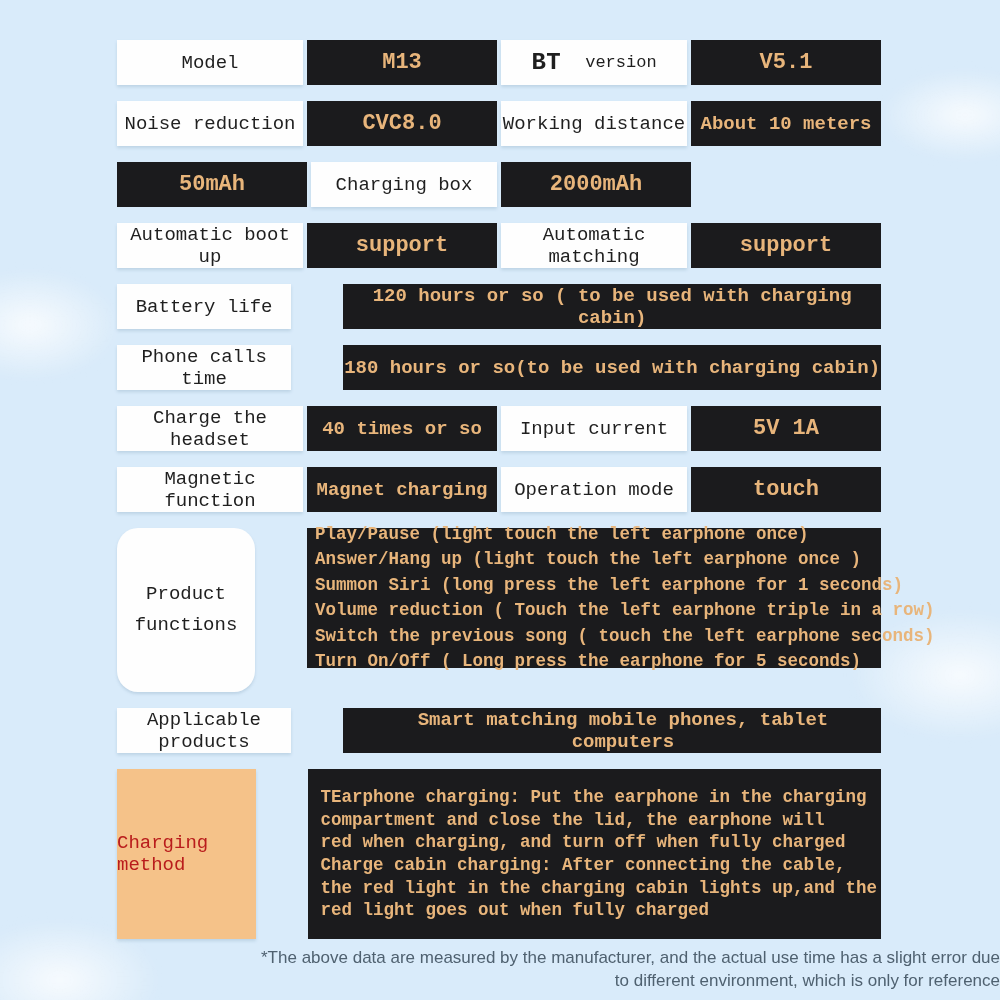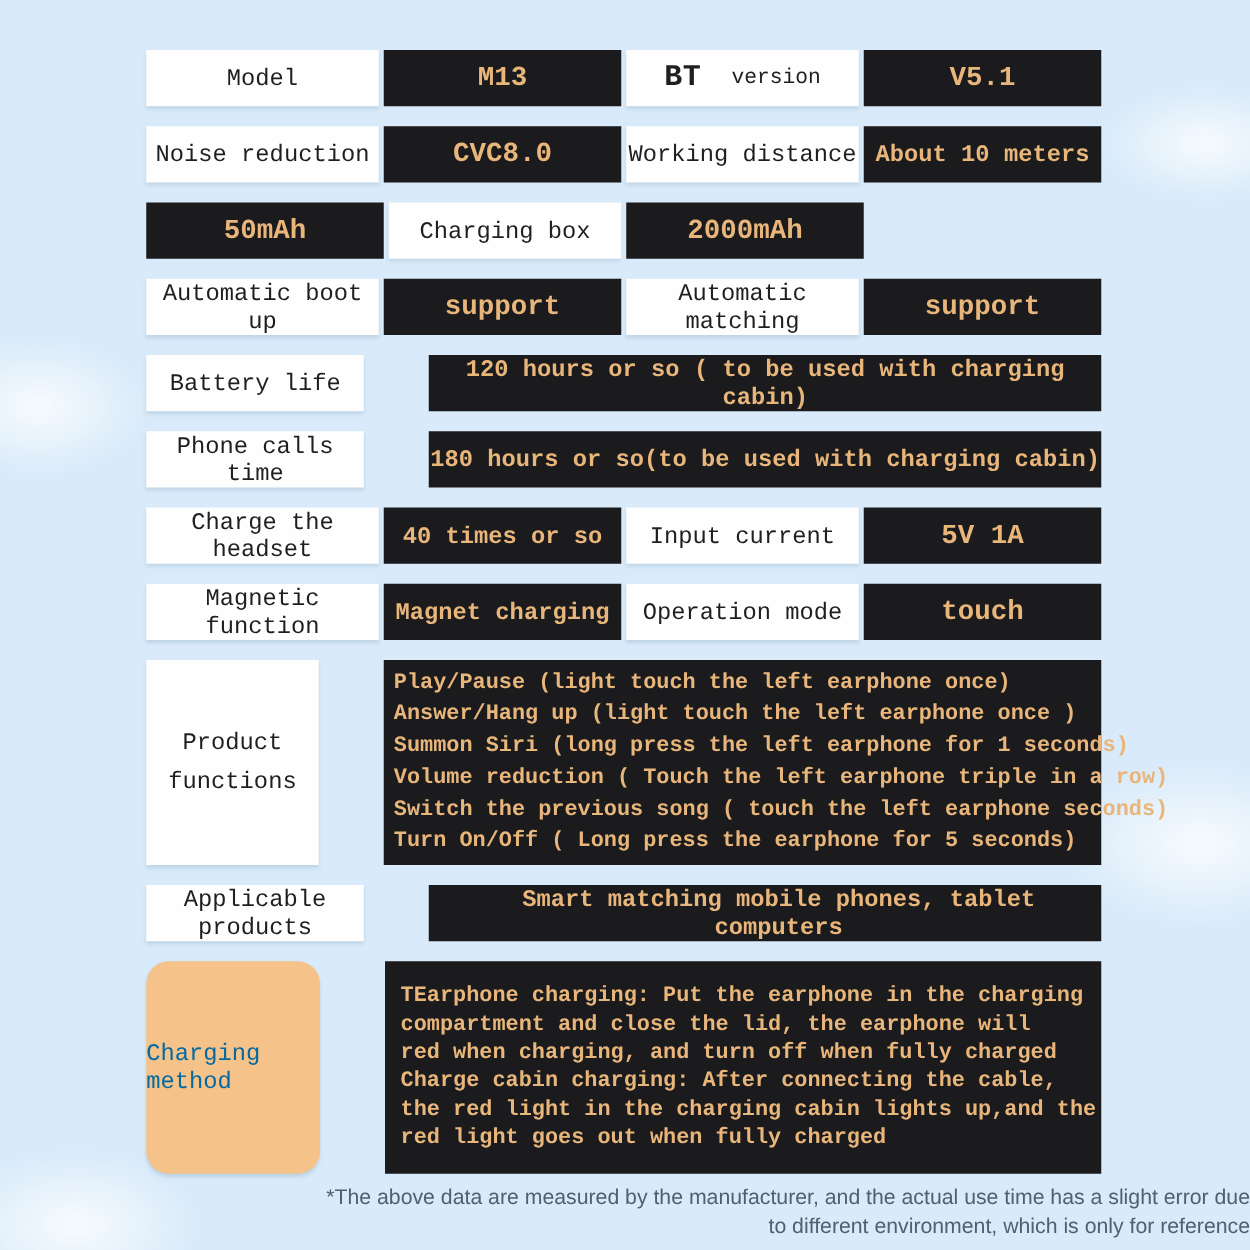--- a/index.html
+++ b/index.html
@@ -65,46 +65,46 @@
   .w-value { width: 190px; }
   .w-full  { width: 574px; margin-left: 48px; }
 
   .bt-strong { font-size: 24px; font-weight: 600; letter-spacing: 0.5px; }
   .bt-rest   { font-size: 17px; margin-left: 24px; }
 
   .multiline-label {
     flex-direction: column;
     justify-content: center;
     line-height: 31px;
+    border-radius: 21px;
   }
   .functions-box {
-    height: 164px;
+    height: 140px;
     flex-direction: column;
     align-items: flex-start;
     justify-content: center;
     padding-left: 8px;
     padding-right: 4px;
   }
   .functions-box .fn-line {
     font-size: 17.5px;
     line-height: 25.5px;
     white-space: nowrap;
   }
   .applicable-value {
     justify-content: flex-start;
     padding-left: 22px;
     font-size: 19.5px;
   }
   .charging-label {
     background: #f5c289;
-    color: #0369a1;
+    color: #b91c1c;
     font-size: 19px;
     height: 170px;
     box-shadow: 0 2px 3px rgba(120,150,175,0.28);
-    border-radius: 18px;
   }
   .charging-box {
     height: 170px;
     flex-direction: column;
     align-items: flex-start;
     justify-content: center;
     padding-left: 12px;
     padding-right: 4px;
   }
   .charging-box .ch-line {

